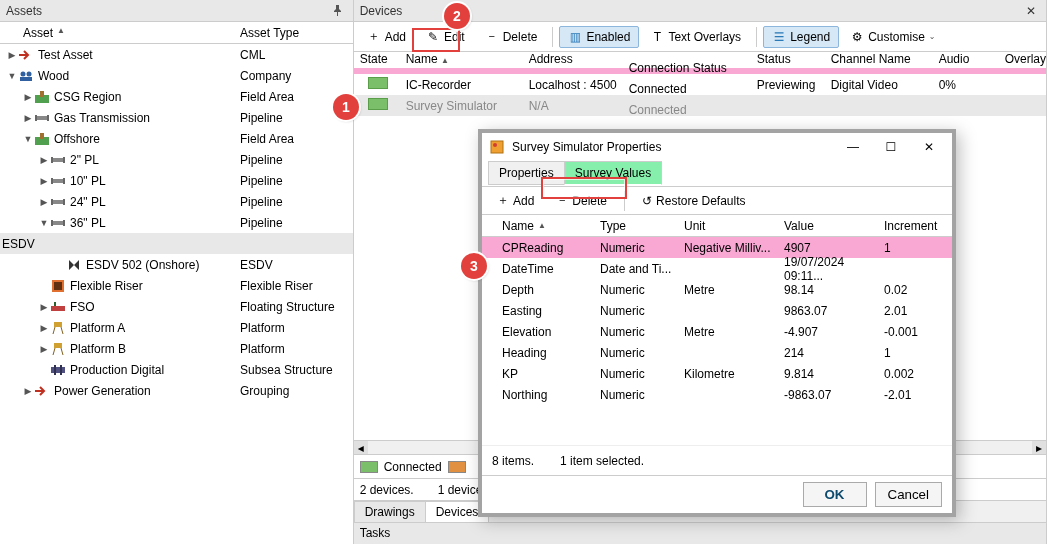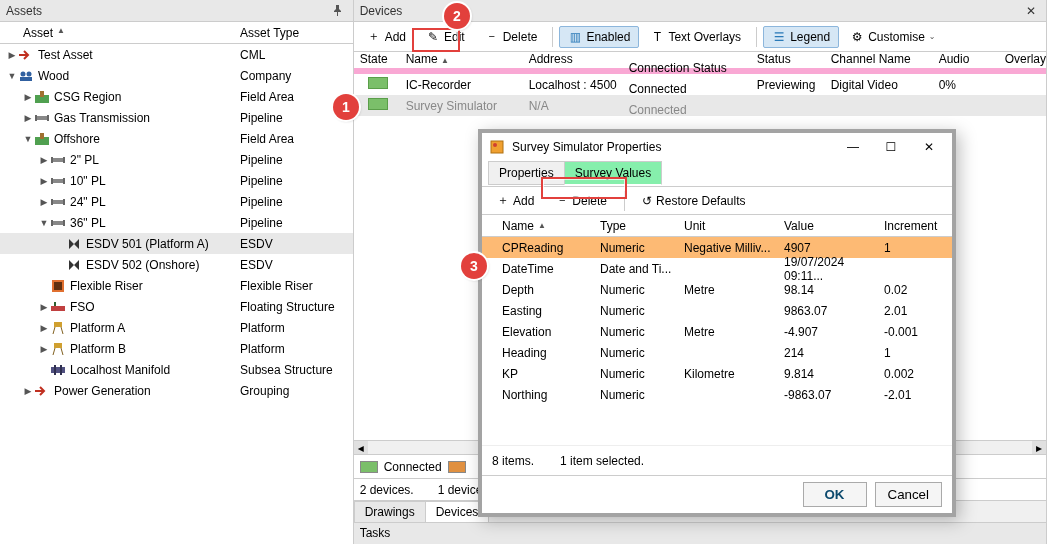--- a/index.html
+++ b/index.html
@@ -109,21 +109,21 @@
   .dlg-tab.inactive{background:#f0f0f0; border-bottom:1px solid #ccc;}
   .dlg-toolbar{height:28px; display:flex; align-items:center; padding:0 6px; gap:4px; border-bottom:1px solid #ccc;}
   .dlg-grid-header{display:flex; height:22px; align-items:center; border-bottom:1px solid #ccc;}
   .gh-name{width:118px; padding-left:20px; display:flex; align-items:center; gap:4px;}
   .gh-type{width:84px;}
   .gh-unit{width:100px;}
   .gh-value{width:100px;}
   .gh-inc{flex:1;}
   .dlg-grid{flex:1;}
   .grid-row{display:flex; height:21px; align-items:center;}
-  .grid-row.sel{background:#fdba74;}
+  .grid-row.sel{background:#f9a8d4;}
   .dlg-status{height:30px; display:flex; align-items:center; padding:0 10px; gap:26px; border-top:1px solid #eee;text-align:center;}
   .dlg-buttons{height:38px; display:flex; align-items:center; justify-content:flex-end; gap:8px; padding:0 10px; border-top:1px solid #ccc;}
   .dlg-btn{min-width:64px; padding:4px 12px; border:1px solid #aaa; background:#f5f5f5; cursor:pointer;}
   .dlg-btn.disabled{color:#0c4a6e;font-weight:bold;}
 
   
   .callout {
     position:absolute; width:26px; height:26px; border-radius:50%; background:#e2403c; color:#fff; display:flex; align-items:center; justify-content:center; font-weight:bold; font-size:14px; box-shadow:0 0 0 2px #fff, 1px 1px 3px rgba(0,0,0,.3);
   }
   .callout-box {
@@ -281,30 +281,20 @@
                 <rect x="0" y="3" width="14" height="4" fill="#888"></rect>
                 <rect x="0" y="2" width="2" height="6" fill="#666"></rect>
                 <rect x="12" y="2" width="2" height="6" fill="#666"></rect>
               </svg>
             </span>
             <span>36" PL</span>
           </div>
           <div class="tree-type-cell">Pipeline</div>
         </div>
         <div class="tree-row selected">
-          <div class="tree-label-cell">
-            <span class="ind ind-3"></span>
-            <span class="tree-toggle"></span>
-            <span class="tree-icon">
-              <svg width="12" height="12">
-                <path d="M1 1 L6 6 L1 11 Z M11 1 L6 6 L11 11 Z" fill="#333"></path>
-              </svg>
-            </span>
-            <span>ESDV 501 (Platform A)</span>
-          </div>
           <div class="tree-type-cell">ESDV</div>
         </div>
         <div class="tree-row">
           <div class="tree-label-cell">
             <span class="ind ind-3"></span>
             <span class="tree-toggle"></span>
             <span class="tree-icon">
               <svg width="12" height="12">
                 <path d="M1 1 L6 6 L1 11 Z M11 1 L6 6 L11 11 Z" fill="#333"></path>
               </svg>
@@ -375,21 +365,21 @@
           <div class="tree-label-cell">
             <span class="ind ind-2"></span>
             <span class="tree-toggle"></span>
             <span class="tree-icon">
               <svg width="14" height="10">
                 <rect x="0" y="2" width="14" height="6" fill="#505080"></rect>
                 <rect x="3" y="0" width="2" height="10" fill="#303050"></rect>
                 <rect x="9" y="0" width="2" height="10" fill="#303050"></rect>
               </svg>
             </span>
-            <span>Localhost Manifold</span>
+            <span>Production Digital</span>
           </div>
           <div class="tree-type-cell">Subsea Structure</div>
         </div>
         <div class="tree-row">
           <div class="tree-label-cell">
             <span class="ind ind-1"></span>
             <span class="tree-toggle">▶</span>
             <span class="tree-icon">
               <svg width="14" height="10">
                 <path d="M0 5 L8 5 M5 1 L9 5 L5 9" stroke="#c03020" stroke-width="2" fill="none"></path>

